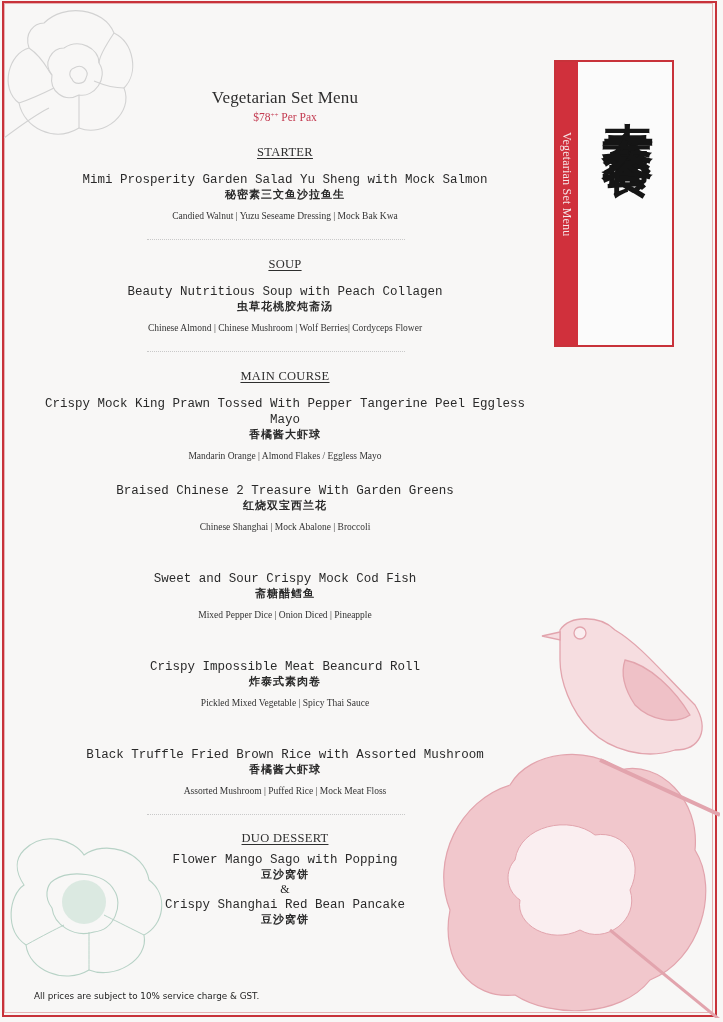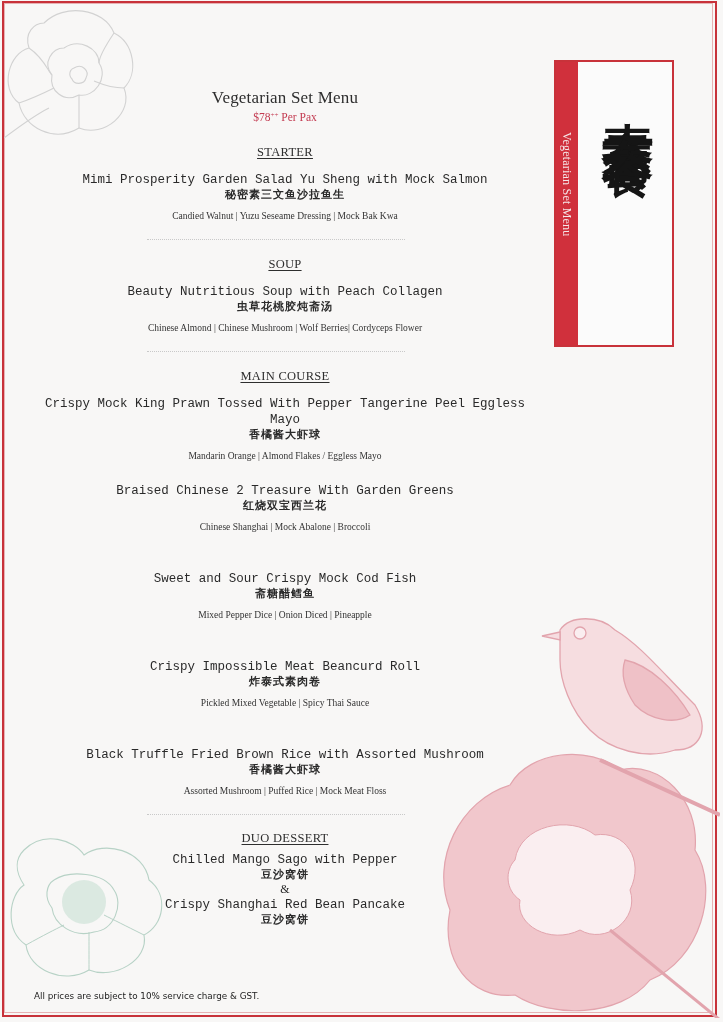--- a/index.html
+++ b/index.html
@@ -179,21 +179,21 @@
   <div class="section" style="top:659px;">
     <div class="dish-en">Black Truffle Fried Brown Rice with Assorted Mushroom</div>
     <div class="dish-zh">香橘酱大虾球</div>
     <div class="dish-desc">Assorted Mushroom | Puffed Rice | Mock Meat Floss</div>
   </div>
   <div class="divider" style="top:726px;"></div>
 
   <div class="section" style="top:742px;">
     <div class="sec-head">DUO DESSERT</div>
     <div style="margin-top:6px;">
-      <div class="dish-en">Chilled Mango Sago with Pepper</div>
+      <div class="dish-en">Flower Mango Sago with Popping</div>
       <div class="dish-zh">豆沙窝饼</div>
     </div>
     <div class="amp">&amp;</div>
     <div>
       <div class="dish-en">Crispy Shanghai Red Bean Pancake</div>
       <div class="dish-zh">豆沙窝饼</div>
     </div>
   </div>
 </div>
 

